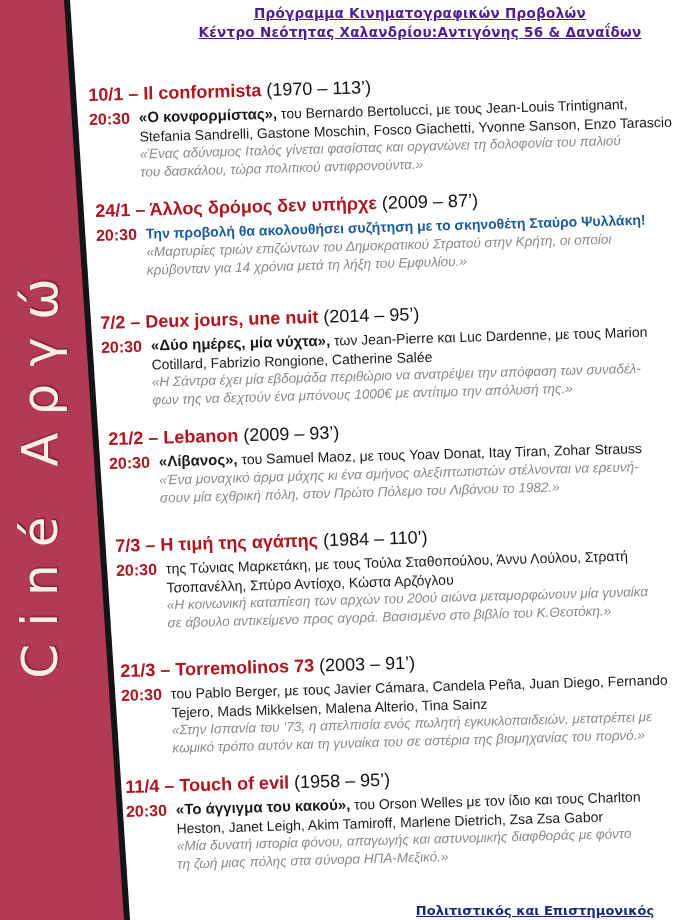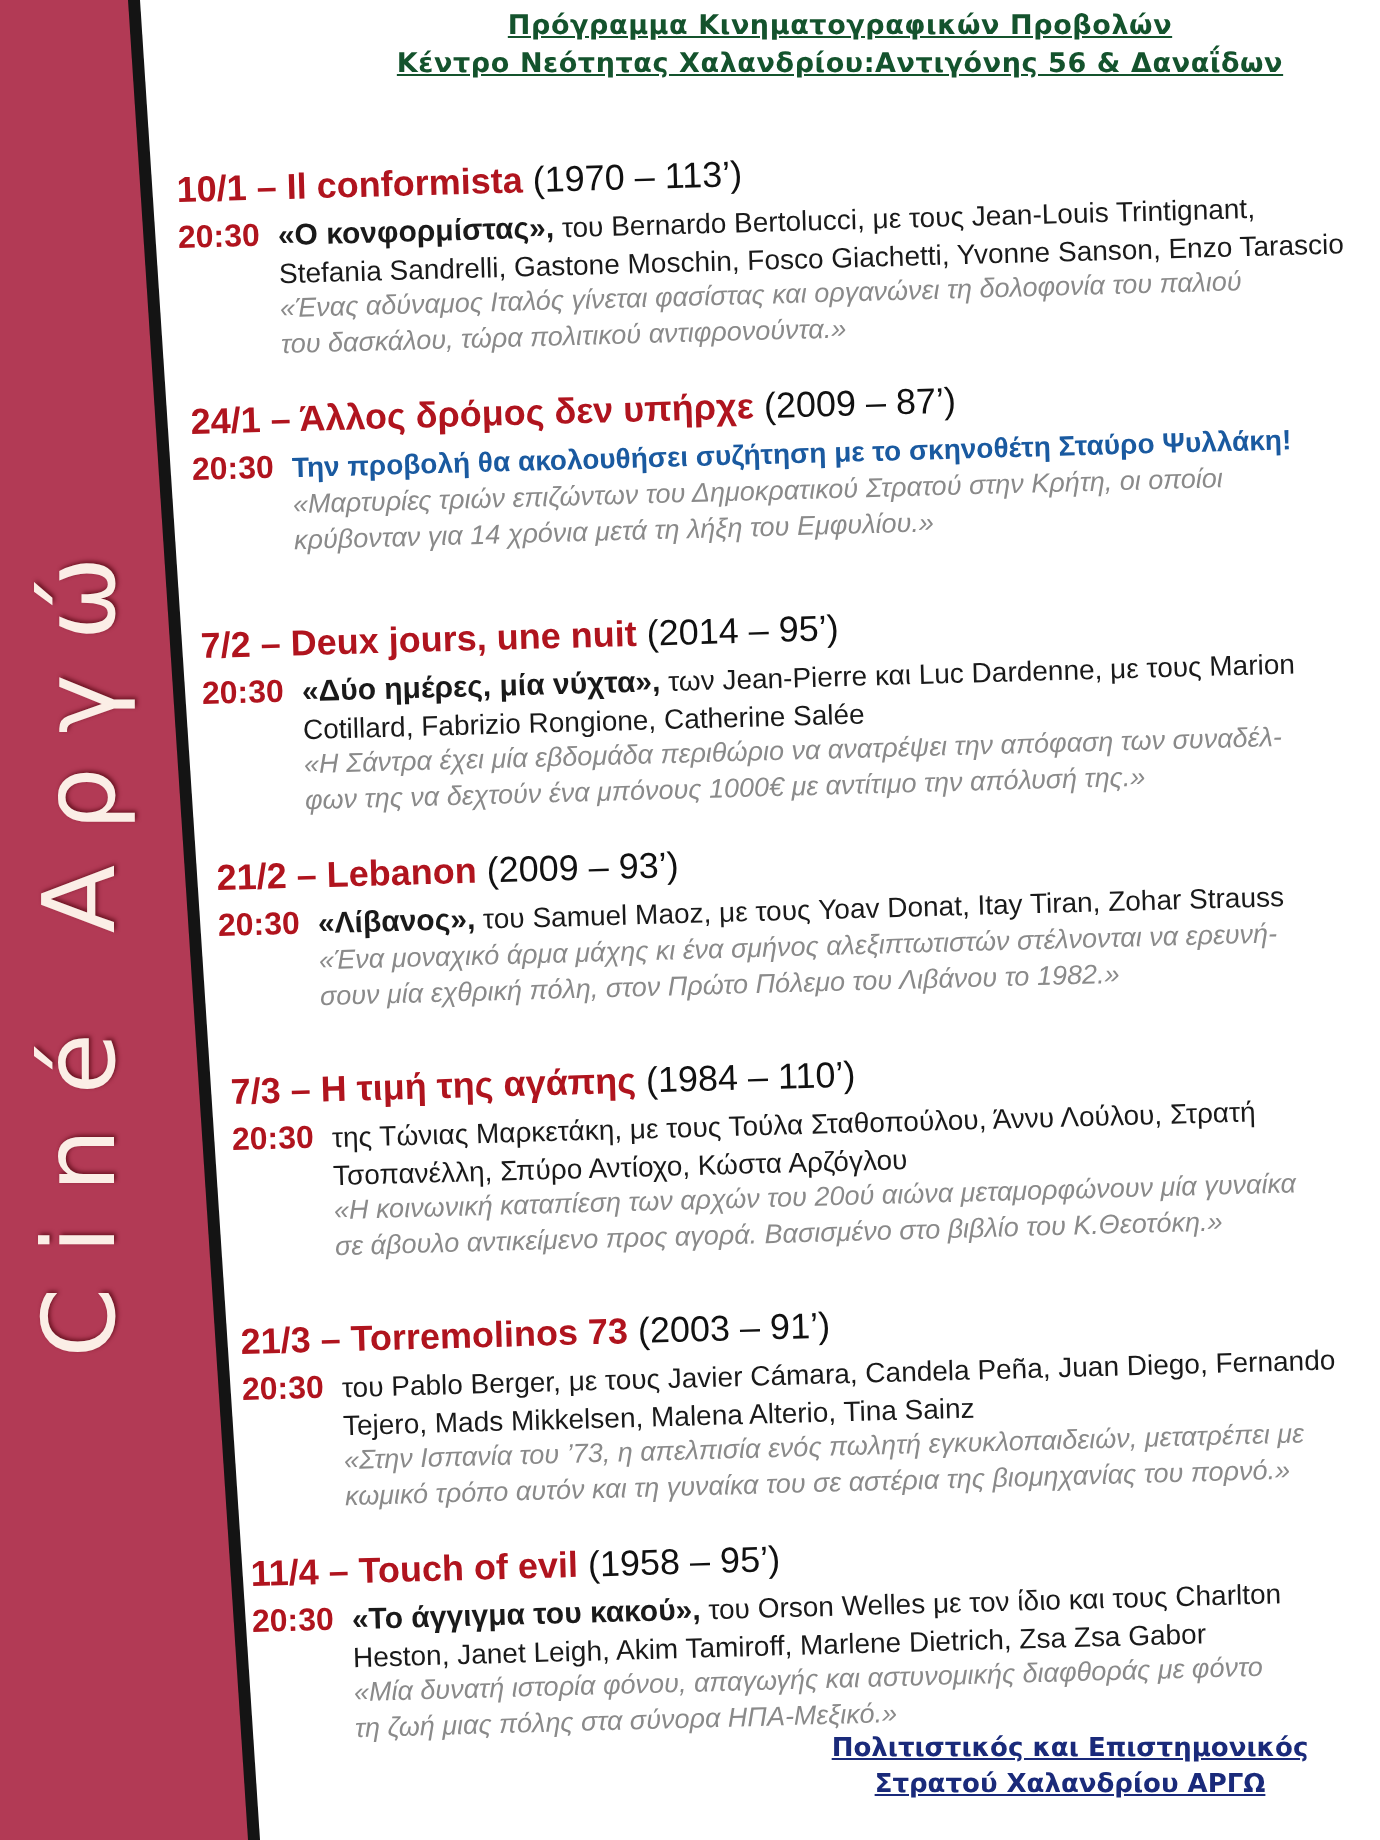--- a/index.html
+++ b/index.html
@@ -22,21 +22,21 @@
     font-size:50px;
     letter-spacing:17px;
     text-align:center;
     text-shadow:1px 1px 2px #6b1322;
     line-height:60px;
     white-space:nowrap;
   }
   .header {
     position:absolute; left:180px; top:4px; width:480px;
     text-align:center;
-    color:#14532d;
+    color:#4c1d95;
     font-family:"DejaVu Sans", sans-serif;
     font-weight:bold;
     font-size:13.5px;
     line-height:19px;
   }
   .header div { text-decoration:underline; letter-spacing:0.3px; }
   .header .line3 { margin-left:-40px; margin-right:-40px; }
   .content {
     position:absolute; left:0; top:0; width:690px; height:920px;
   }
@@ -67,21 +67,21 @@
     padding-left:50px; color:#8a8a8a; font-style:italic;
     font-size:13.5px; line-height:18px;
   }
   .blue { color:#1a5aa0; font-weight:bold; }
   .footer {
     position:absolute; left:380px; top:866px; width:310px;
     text-align:center; color:#1a2a7a;
     font-family:"DejaVu Sans", sans-serif; font-weight:bold;
     font-size:13px; line-height:18px;
   }
-  .footer div { text-decoration:underline; }
+  .footer div { text-decoration:underline;margin-top:36px; }
 </style>
 </head>
 <body>
 
 <div class="band">
   <svg width="690" height="920">
     <polygon points="0,0 66,0 126,920 0,920" fill="#b23a55"></polygon>
     <polygon points="64,0 70,0 130,920 124,920" fill="#141414"></polygon>
   </svg>
   <div class="vertical-title">Ciné Αργώ</div>

